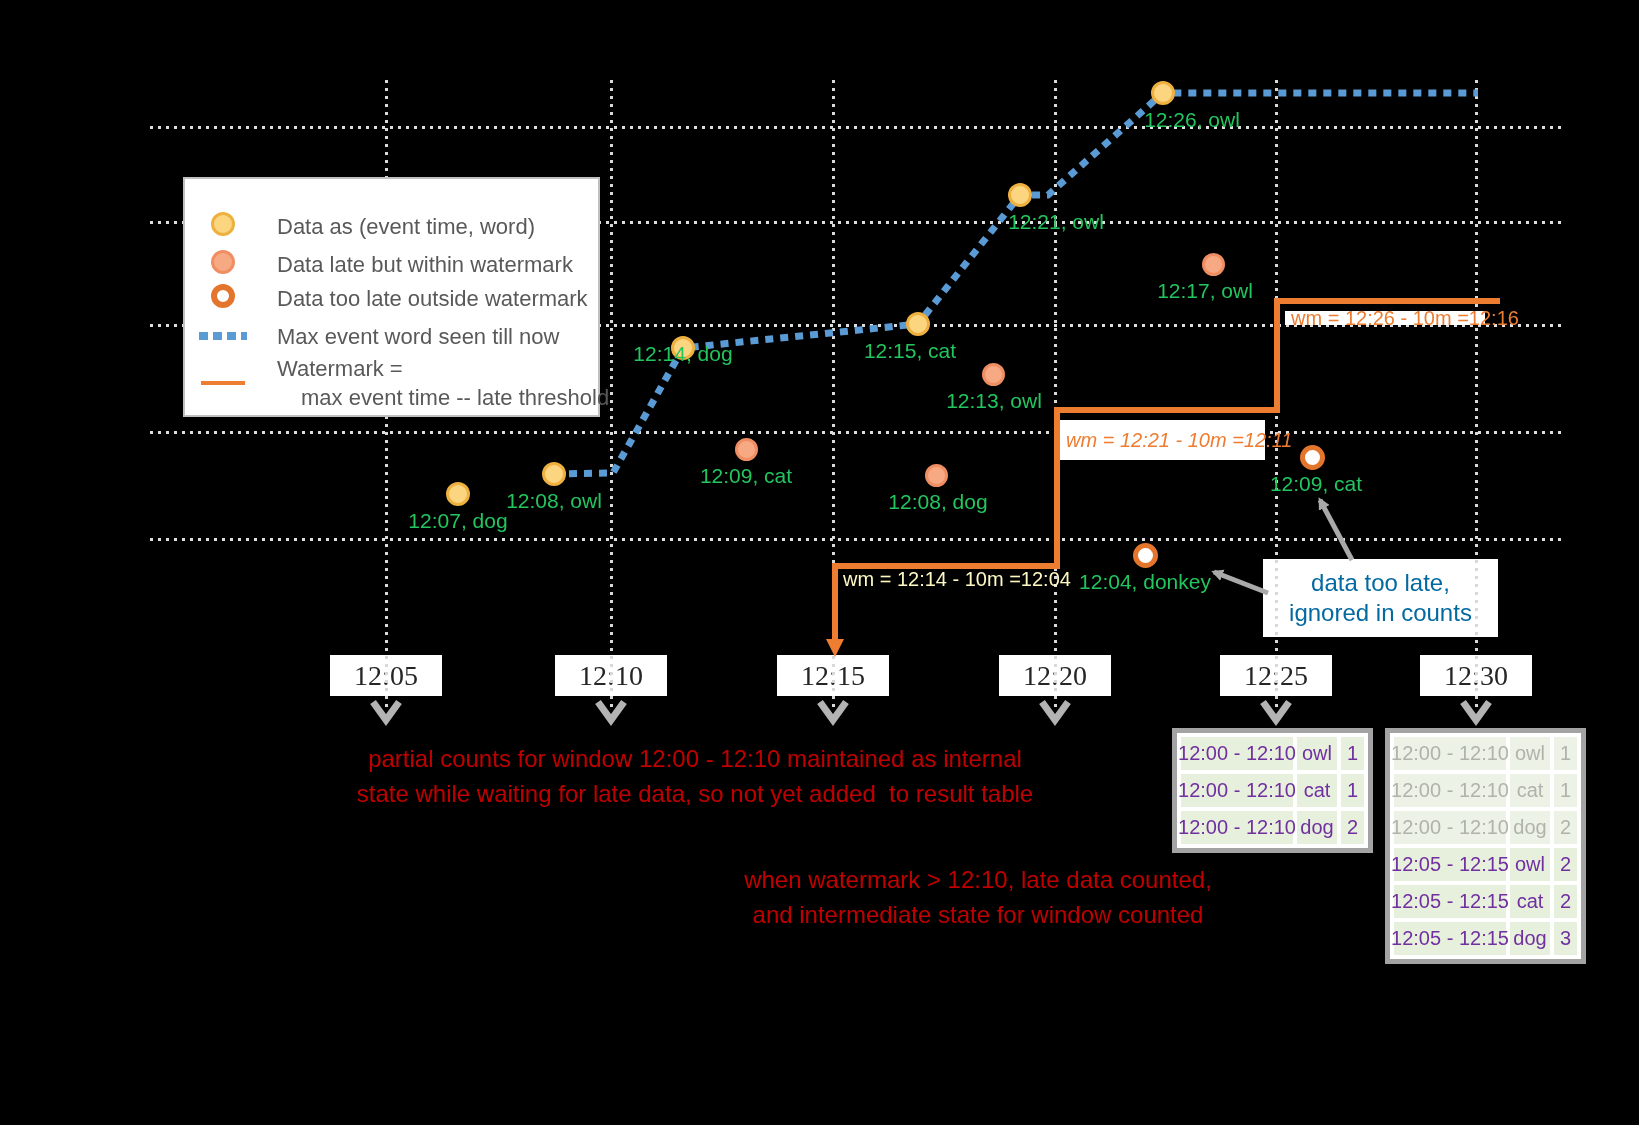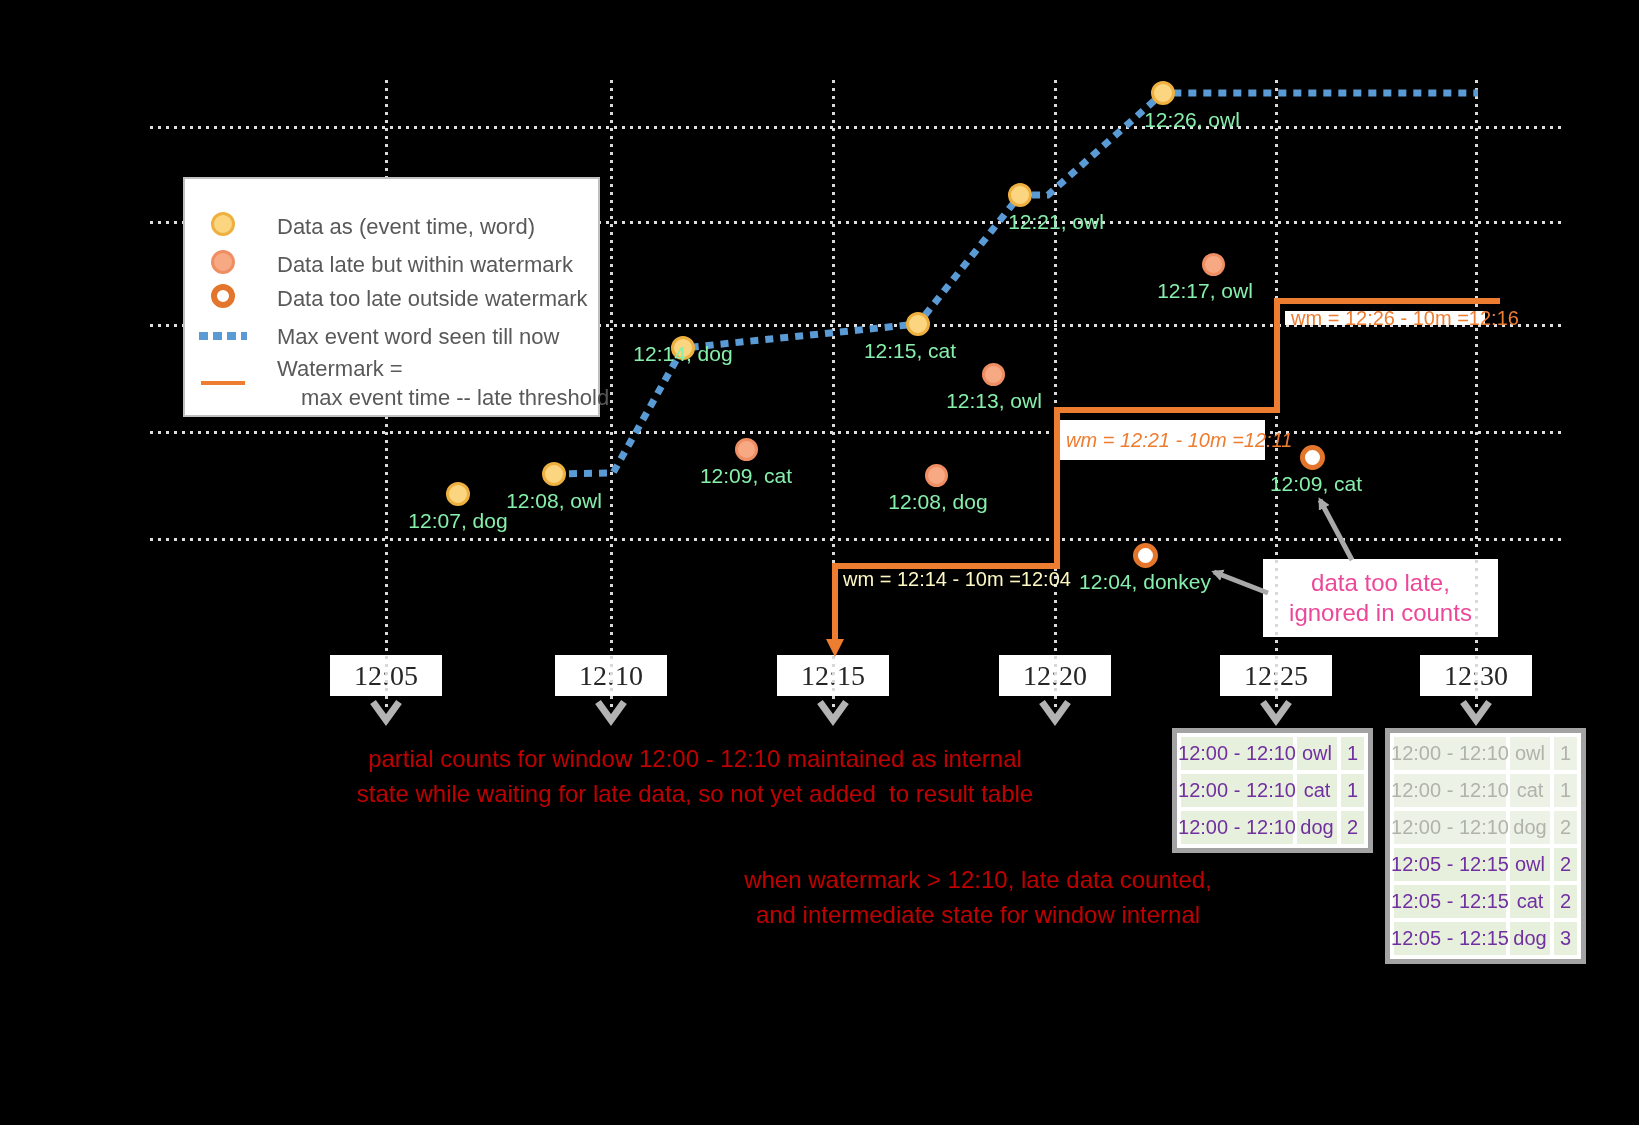--- a/index.html
+++ b/index.html
@@ -12,41 +12,41 @@
   .vline{position:absolute;width:3px;z-index:3;
          background:repeating-linear-gradient(180deg,#d9d9d9 0 3px,transparent 3px 8px);}
   .axisbox{position:absolute;width:112px;height:41px;background:#fff;z-index:2;
            display:flex;align-items:center;justify-content:center;
            font-family:"Liberation Serif",serif;font-size:28px;color:#262626;}
   svg.lines{position:absolute;left:0;top:0;z-index:4;}
   .pt{position:absolute;border-radius:50%;z-index:5;box-sizing:border-box;}
   .pt.ontime{width:24px;height:24px;background:#fcd581;border:3px solid #eeb140;}
   .pt.late{width:23px;height:23px;background:#f6a983;border:3px solid #ef8e63;}
   .pt.toolate{width:25px;height:25px;background:#fff;border:5px solid #e4752c;}
-  .ptlabel{position:absolute;z-index:5;color:#86efac;font-size:21px;white-space:nowrap;
+  .ptlabel{position:absolute;z-index:5;color:#22c55e;font-size:21px;white-space:nowrap;
            transform:translateX(-50%);text-align:right;}
   .legend{position:absolute;left:183px;top:177px;width:417px;height:240px;background:#fff;
           border:2px solid #c0c0c0;z-index:6;box-sizing:border-box;}
   .lg-row{position:absolute;left:0;width:100%;}
   .lg-dot{position:absolute;left:26px;width:24px;height:24px;border-radius:50%;box-sizing:border-box;}
   .lg-label{position:absolute;left:64px;color:#595959;font-size:22px;white-space:nowrap;margin-left:28px;}
   .wm-plain{position:absolute;z-index:5;color:#fef9c3;font-size:20px;white-space:nowrap;}
   .wm-box{position:absolute;z-index:6;background:#fff;color:#ed7d31;font-size:20px;
           white-space:nowrap;display:flex;align-items:center;padding-left:6px;box-sizing:border-box;}
   .gtable{position:absolute;z-index:6;background:#fff;border:5px solid #a3a3a3;padding:4px;
           box-sizing:content-box;}
   .gt-row{display:flex;gap:4px;margin-bottom:4px;}
   .gt-row:last-child{margin-bottom:0;}
   .gt-cell{background:#e7efdd;color:#7030a0;font-size:20px;display:flex;align-items:center;
            justify-content:center;height:33px;white-space:nowrap;}
   .gt-row.dim .gt-cell{background:#ecf2e6;color:#b0b3ab;}
   .gt-win{width:112px;}.gt-word{width:40px;}.gt-count{width:23px;}
   .toolate-box{position:absolute;left:1263px;top:559px;width:235px;height:78px;background:#fff;
                z-index:2;display:flex;flex-direction:column;align-items:center;justify-content:center;
-               color:#ec4899;font-size:24px;line-height:30px;}
+               color:#0369a1;font-size:24px;line-height:30px;}
   .redblock{position:absolute;z-index:6;color:#c00000;font-size:24px;line-height:35px;
             text-align:center;transform:translateX(-50%);white-space:pre;}
   .redblock i b{font-size:25px;}
 </style>
 </head>
 <body>
 
 <div class="stage">
 
   <div id="grid-layer">
@@ -201,15 +201,15 @@
       </div>
     </div>
 
   <div class="toolate-box">
     <div>data too late,</div>
     <div>ignored in counts</div>
   </div>
 
   <div id="red-layer">
       <div class="redblock" style="left: 695px; top: 741px;"><div>partial counts for window 12:00 - 12:10 maintained as internal</div><div>state while waiting for late data, so not yet added  to result table</div></div>
-      <div class="redblock" style="left: 978px; top: 862px;"><div>when watermark &gt; 12:10, late data counted,</div><div>and intermediate state for window internal</div></div>
+      <div class="redblock" style="left: 978px; top: 862px;"><div>when watermark &gt; 12:10, late data counted,</div><div>and intermediate state for window counted</div></div>
     </div>
 </div>
 
 </body></html>

